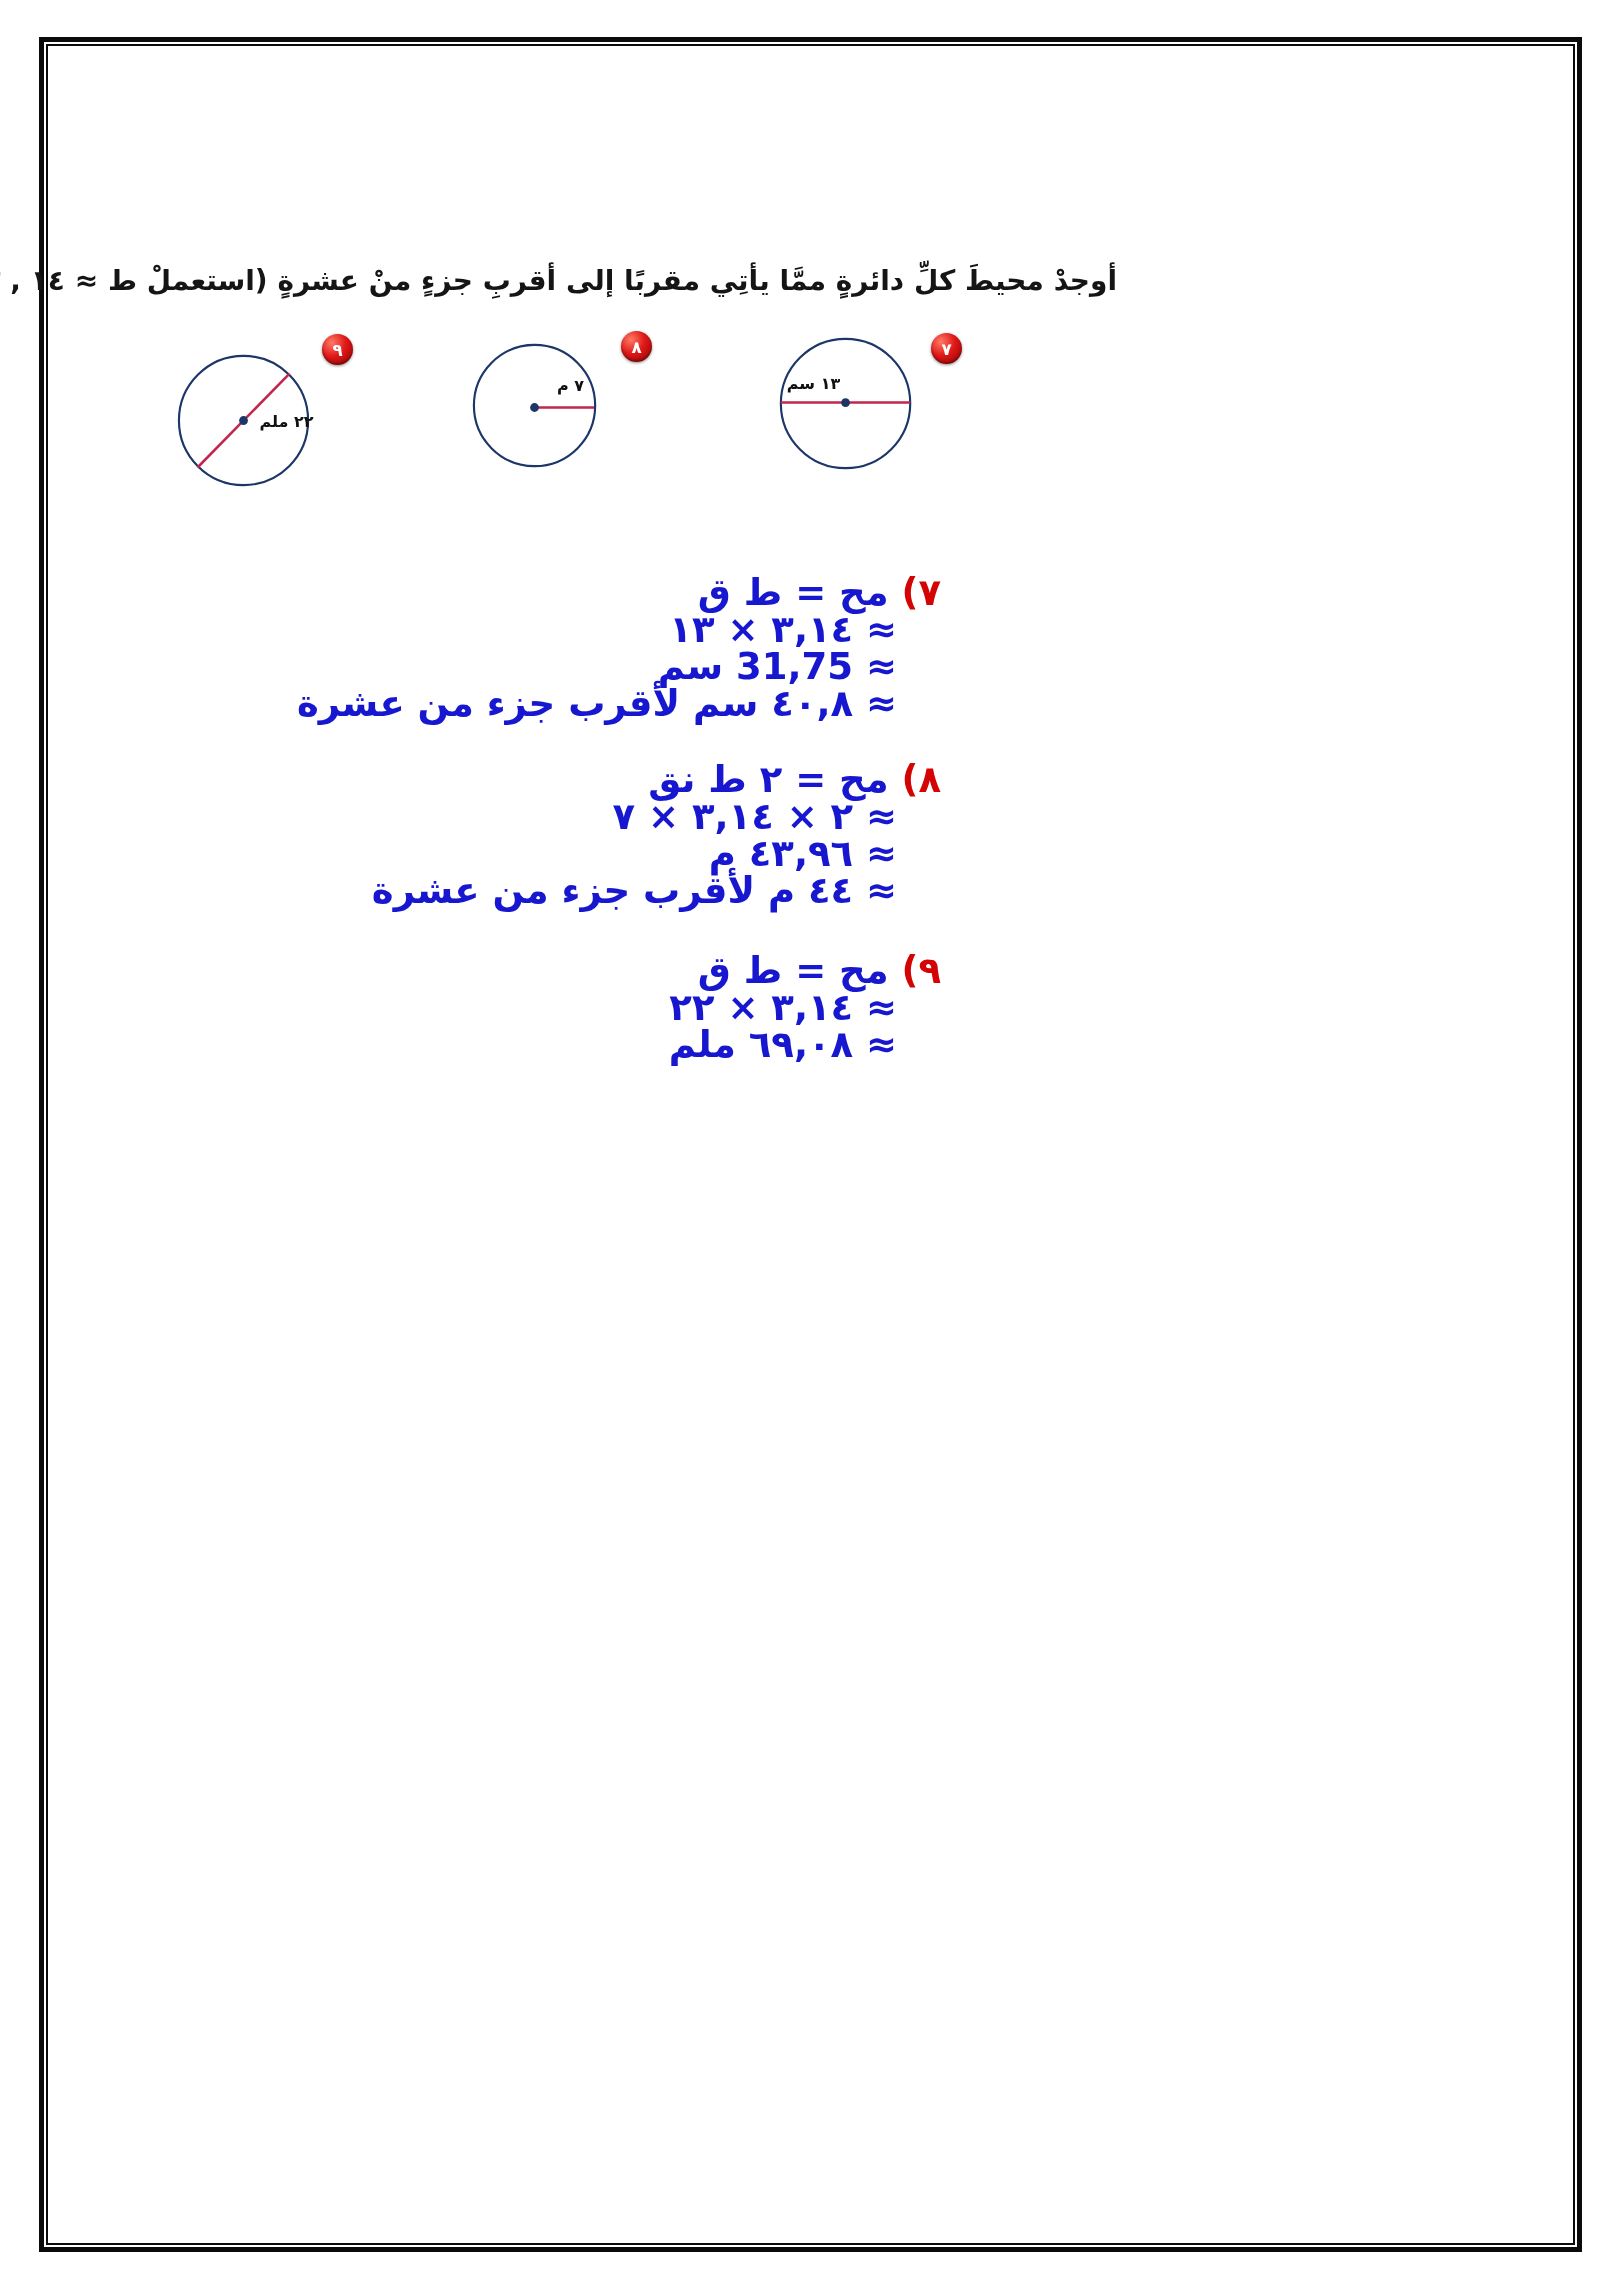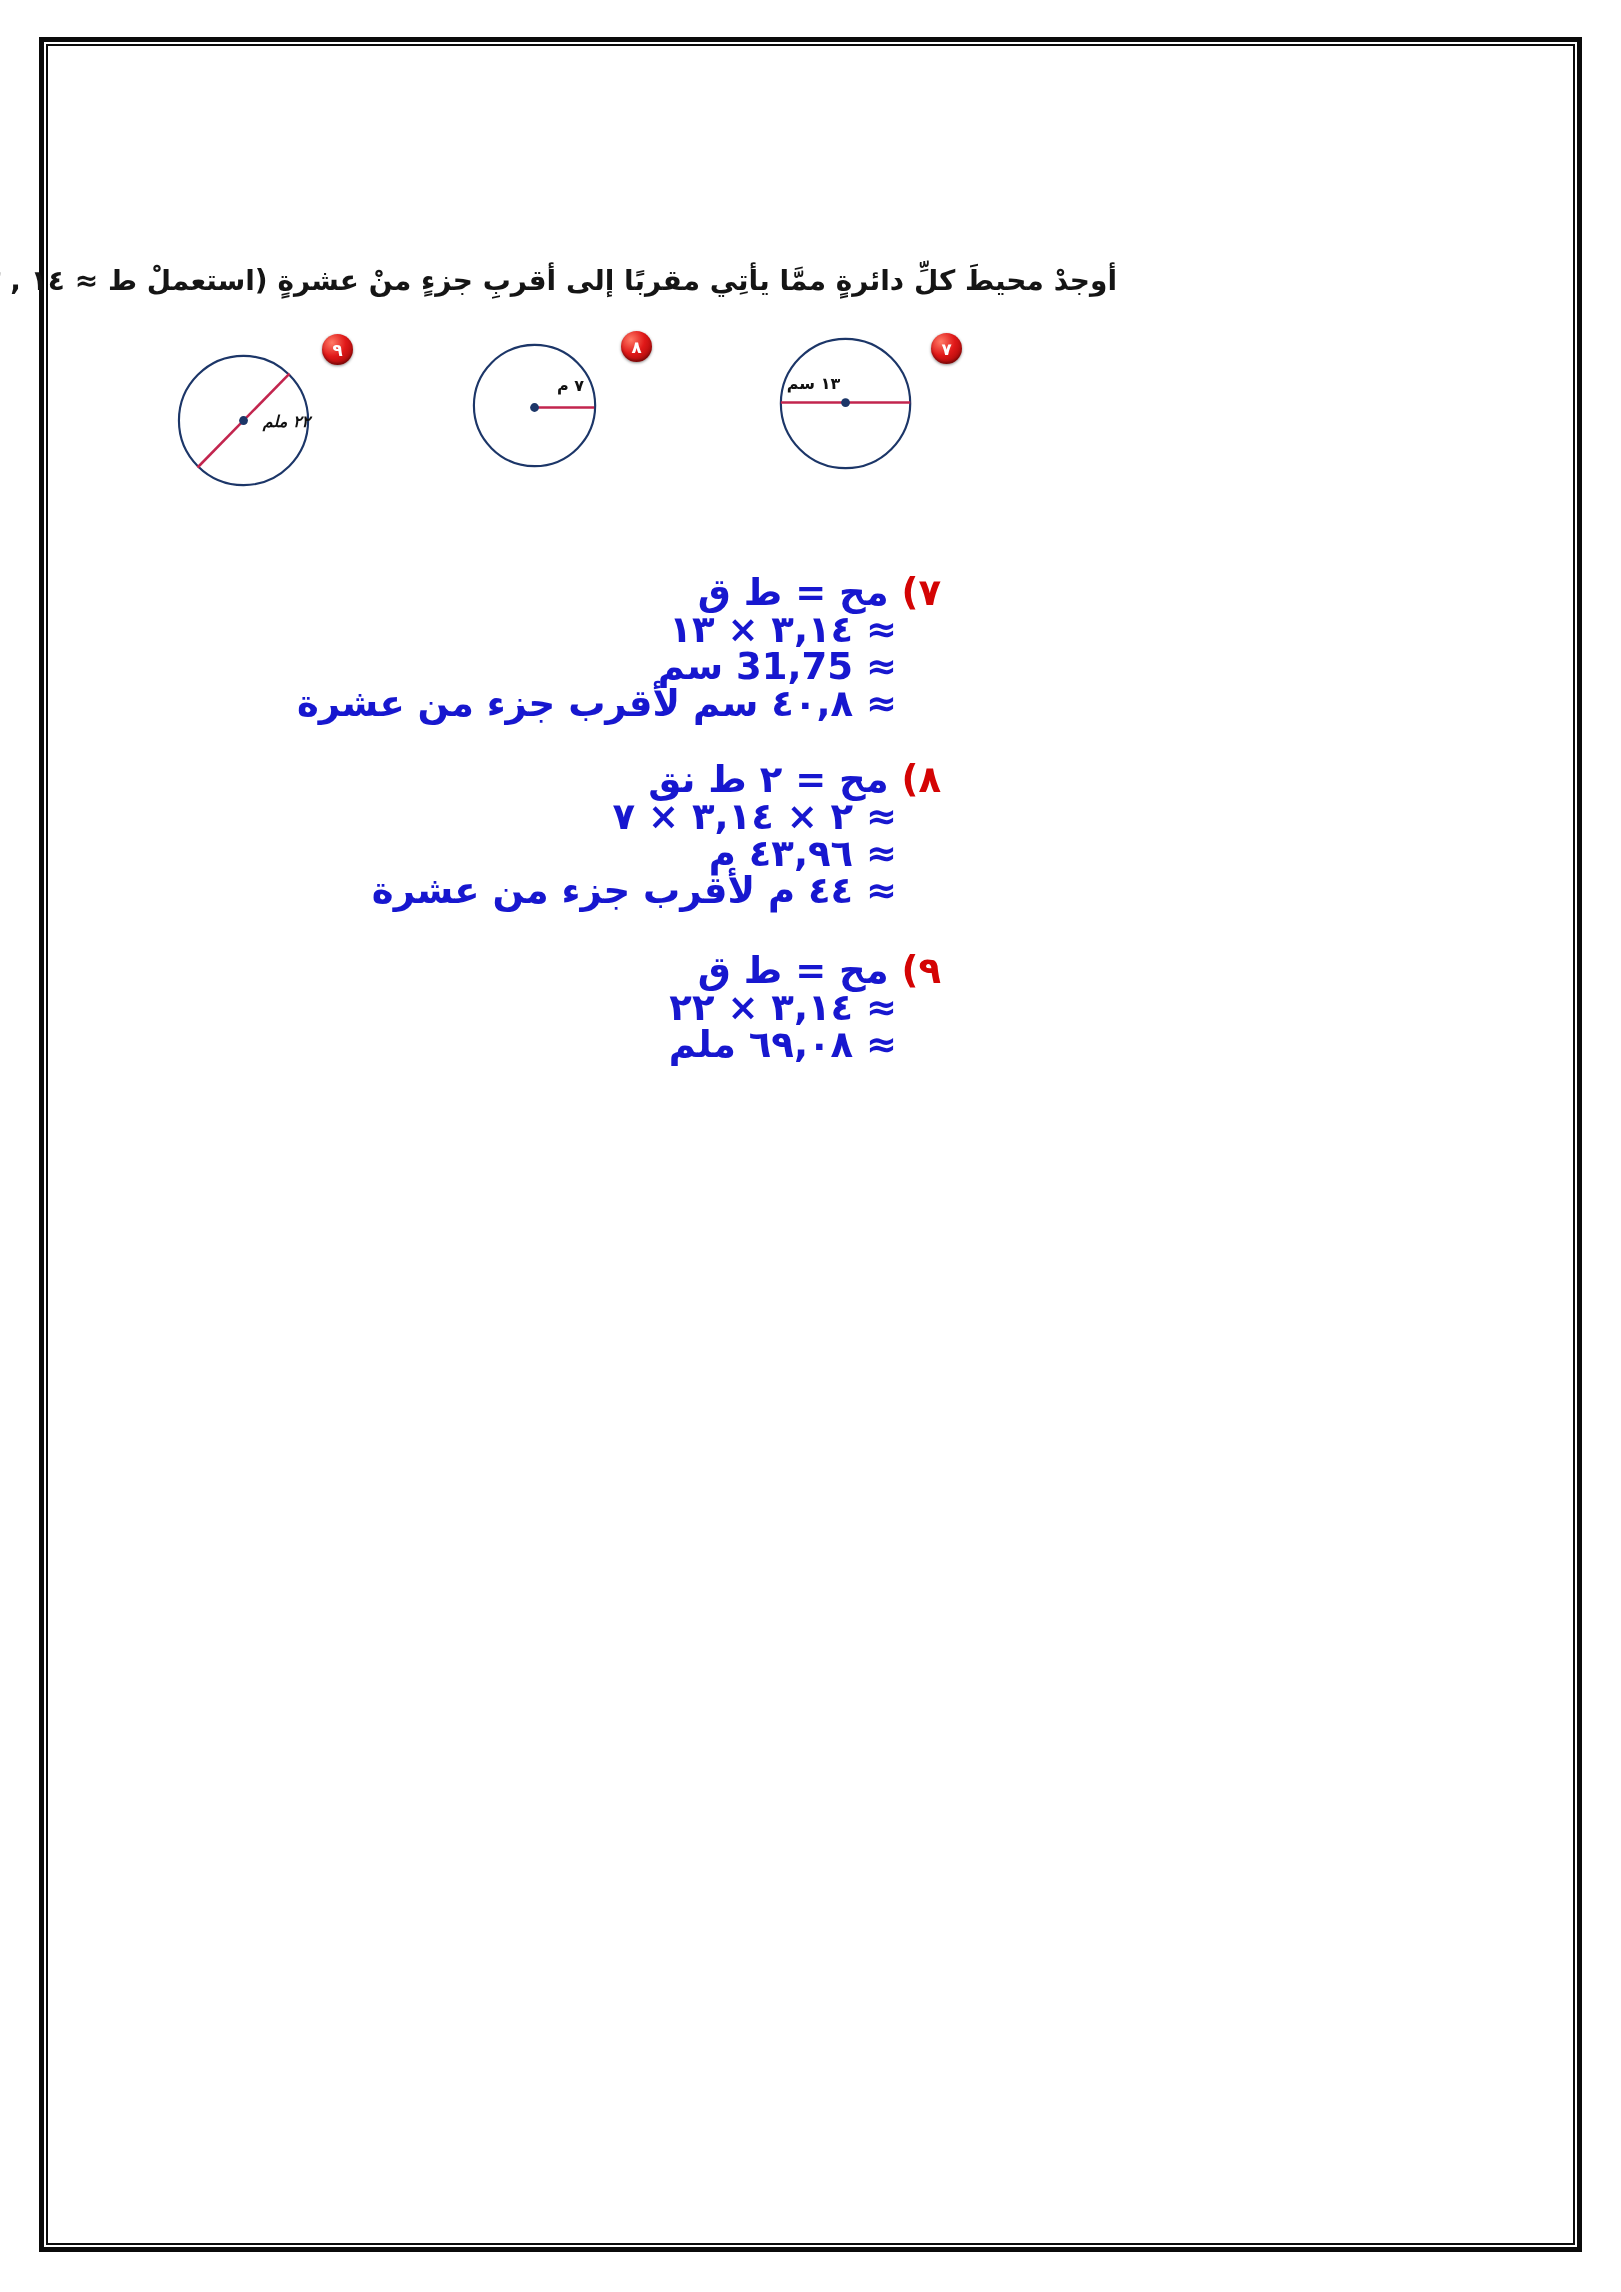--- a/index.html
+++ b/index.html
@@ -72,21 +72,21 @@
   <div class="fig-label" style="left:545px; top:376px; width:51px;" dir="rtl">٧ م</div>
   <div class="badge" style="left:621px; top:331px;">
     <span>٨</span>
   </div>
 
   <svg class="fig-svg" style="left:176px; top:353px;" width="137" height="137" viewBox="0 0 140 140">
     <circle class="circ" cx="69" cy="69" r="66"></circle>
     <line class="dia" x1="22" y1="117" x2="116" y2="21"></line>
     <circle class="dot" cx="69" cy="69" r="4.5"></circle>
   </svg>
-  <div class="fig-label" style="left:245px; top:412px; width:83px;font-style:italic;" dir="rtl">٢٢ ملم</div>
+  <div class="fig-label" style="left:245px; top:412px; width:83px;" dir="rtl">٢٢ ملم</div>
   <div class="badge" style="left:322px; top:334px;">
     <span>٩</span>
   </div>
 
   <div class="sol-block" style="top:574px;">
     <div class="sol-line">
       <span class="sol-num">٧)</span>
       <span>مح = ط ق</span>
     </div>
     <div class="sol-line sol-step">≈ ٣,١٤ × ١٣</div>

